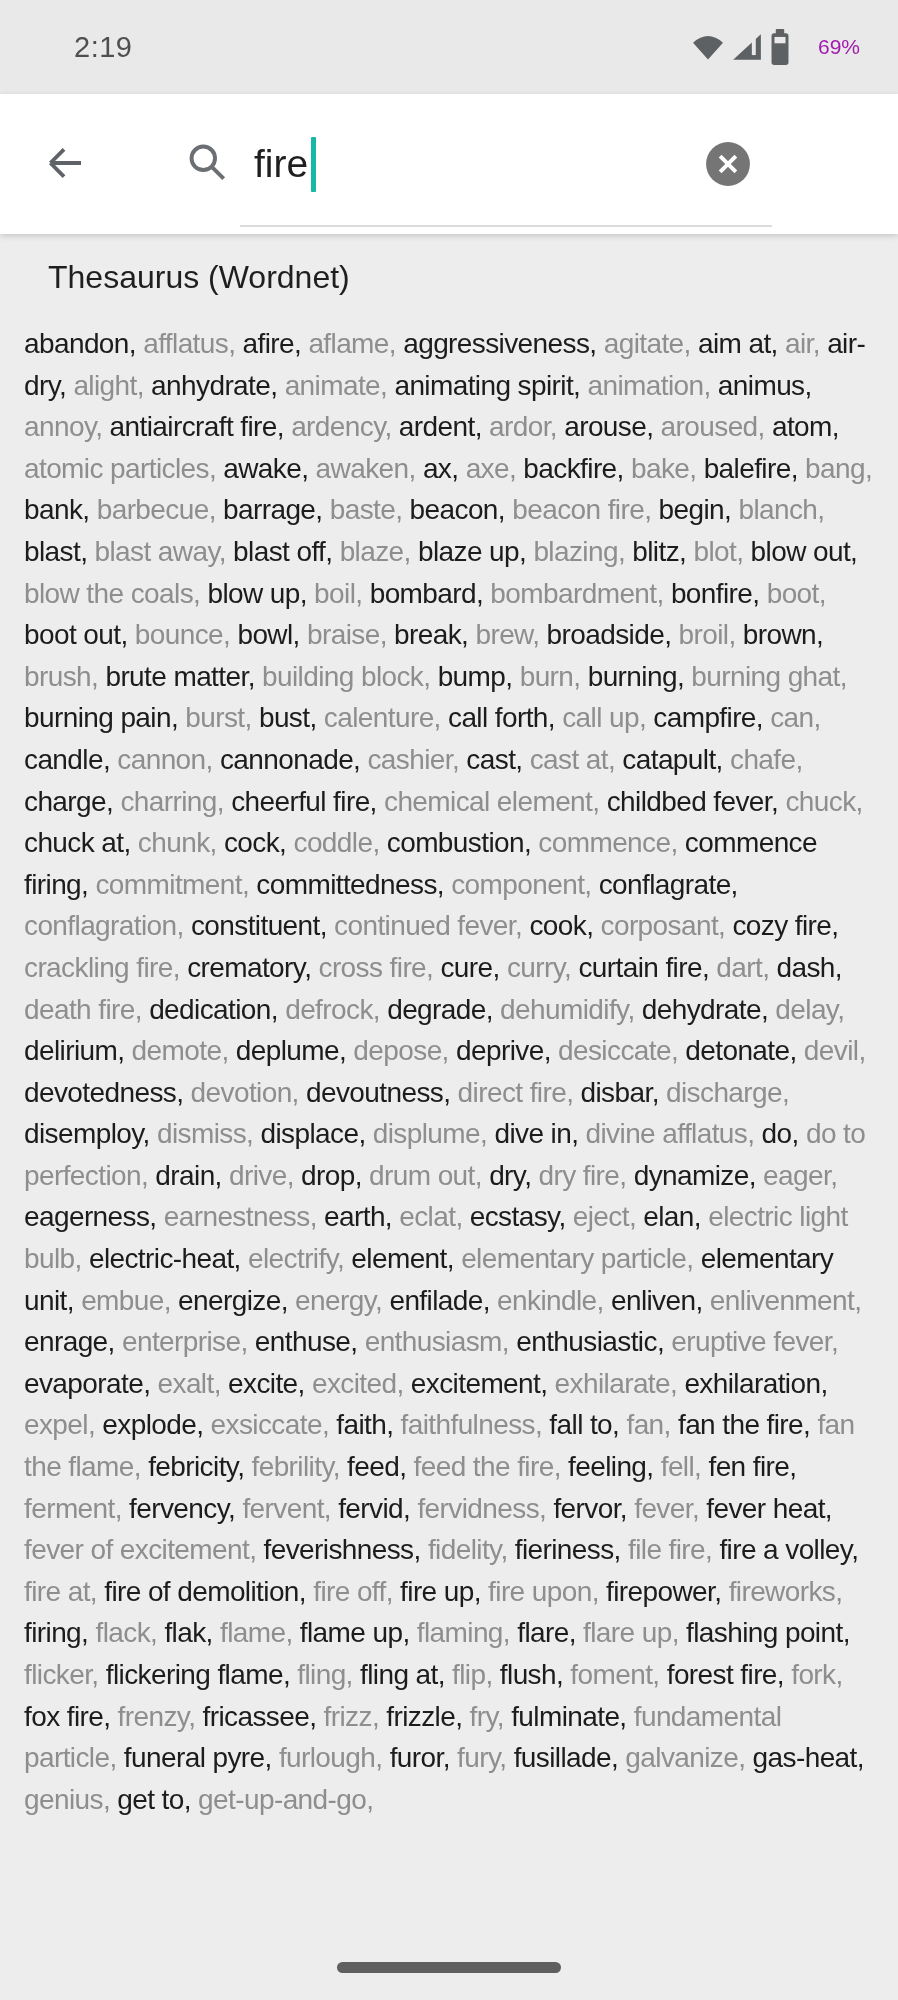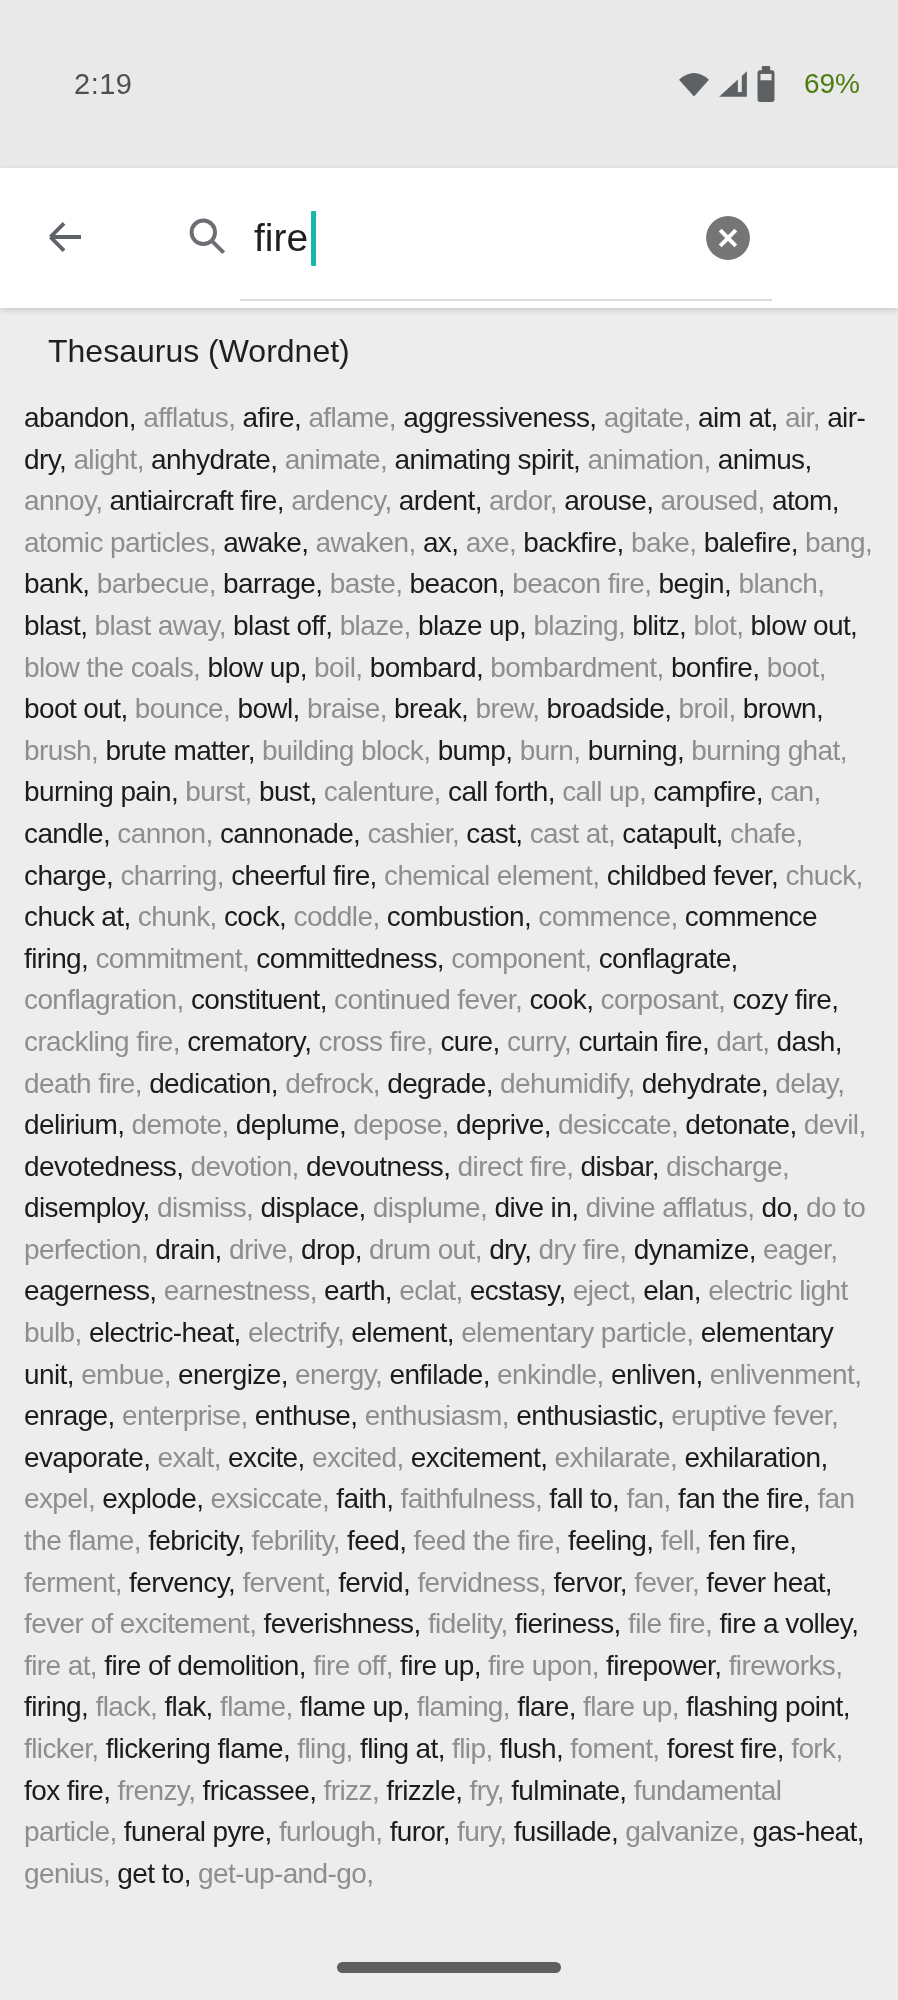--- a/index.html
+++ b/index.html
@@ -3,28 +3,28 @@
 <meta charset="utf-8">
 <style>
   html,body{margin:0;padding:0;}
   body{
     width:898px;height:2000px;position:relative;overflow:hidden;
     background:#ededed;
     font-family:"Liberation Sans","DejaVu Sans",sans-serif;
   }
   
   .status-bar{
-    height:168px;background:#e9e9e9;
+    height:94px;background:#e9e9e9;
     display:flex;align-items:center;justify-content:space-between;
     padding:0 38px 0 74px;box-sizing:border-box;
   }
   .clock{font-size:29px;color:#4f4f4f;letter-spacing:.5px;}
   .status-icons{display:flex;align-items:center;gap:7px;}
   .status-icons svg{display:block;}
-  .battery-pct{font-size:28px;color:#4d7c0f;margin-left:20px;}
+  .battery-pct{font-size:21px;color:#a21caf;margin-left:20px;}
   
   .search-card{
     height:140px;background:#ffffff;position:relative;
     display:flex;align-items:center;
     box-shadow:0 2px 6px rgba(0,0,0,.16);
   }
   .back-btn{
     position:absolute;left:40px;top:50%;transform:translateY(-50%);
     width:48px;height:48px;border:none;background:none;padding:0;cursor:pointer;
     display:flex;align-items:center;justify-content:center;

